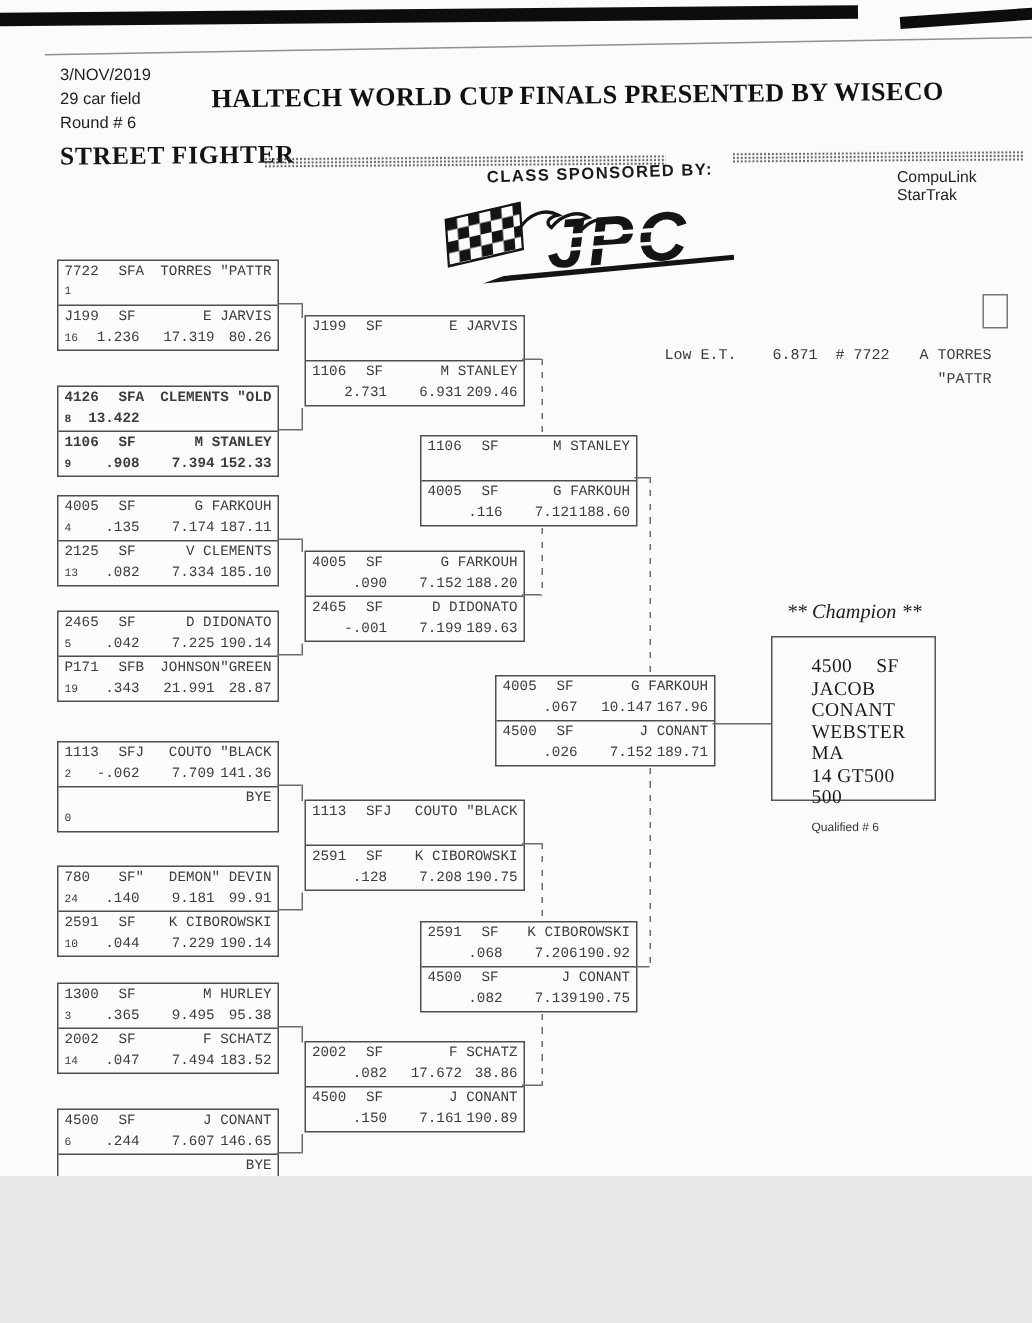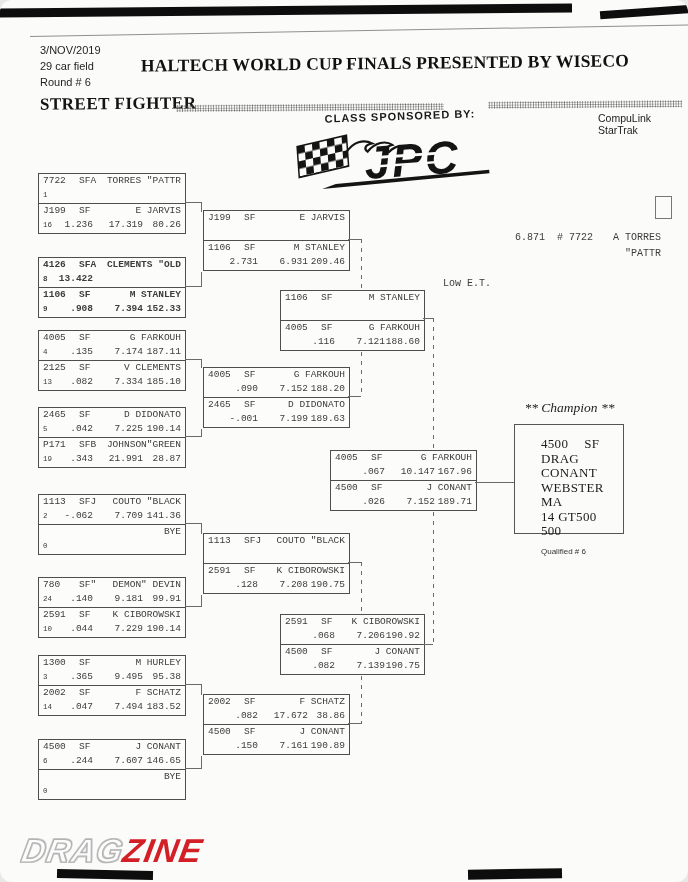--- a/index.html
+++ b/index.html
@@ -1,17 +1,17 @@
 <!DOCTYPE html>
 <html><head>
 <meta charset="utf-8">
 <style>
   html,body{margin:0;padding:0;background:#e8e8e6;}
-  .page{position:relative;width:688px;height:882px;background:#fbfbf9;overflow:hidden;
-        font-family:"Liberation Mono","DejaVu Sans Mono",monospace;color:#3d3d3d;border-radius:12px;}
+  .page{position:relative;width:688px;height:784px;background:#fbfbf9;overflow:hidden;
+        font-family:"Liberation Mono","DejaVu Sans Mono",monospace;color:#3d3d3d;}
 
   
   .bar{position:absolute;background:#0d0d0d;}
   .hair{position:absolute;background:#8f8f8f;height:1.4px;transform-origin:left center;}
   .edge-rect{position:absolute;border:1.4px solid #777;background:transparent;}
 
   
   .meta{position:absolute;left:40px;top:42px;font-family:"Liberation Sans",sans-serif;
         font-size:11px;line-height:16px;color:#1f1f1f;}
   .title{position:absolute;left:140px;top:53px;width:490px;text-align:center;
@@ -43,21 +43,21 @@
   .mph{flex:1;text-align:right;}
 
   
   .cn{position:absolute;background:#6b6b6b;}
   .cnd{position:absolute;width:1px;
        background:repeating-linear-gradient(180deg,#6b6b6b 0 4px,transparent 4px 9px);}
 
   
   .lowet{position:absolute;left:443px;top:230px;width:218px;font-size:10px;line-height:15.5px;color:#3c3c3c;}
   .lowet .row{display:flex;}
-  .lowet .lab{width:58px;flex:none;margin-top:46px;}
+  .lowet .lab{width:58px;flex:none;}
   .lowet .val{width:44px;text-align:right;flex:none;}
   .lowet .carn{width:52px;padding-left:12px;flex:none;}
   .lowet .who{flex:1;text-align:right;}
 
   .champ-label{position:absolute;left:512px;top:400px;width:115px;text-align:center;
         font-family:"Liberation Serif",serif;font-style:italic;font-size:13.5px;color:#222;}
   .champ-box{position:absolute;left:514px;top:424px;width:110px;height:110px;
         border:1.4px solid #555;font-family:"Liberation Serif",serif;font-size:13px;
         line-height:14.5px;color:#1b1b1b;padding:12px 2px 0 26px;box-sizing:border-box;letter-spacing:.3px;}
   .champ-box .cgap{display:inline-block;width:16px;}
@@ -123,21 +123,21 @@
       <span class="lab">Low  E.T.</span>
       <span class="val">6.871</span>
       <span class="carn"># 7722</span>
       <span class="who">A TORRES "PATTR</span>
     </div>
   </div>
 
   <div class="champ-label">** Champion **</div>
   <div class="champ-box">
     <div><span>4500</span><span class="cgap"></span><span>SF</span></div>
-    <div>DRAG CONANT</div>
+    <div>JACOB CONANT</div>
     <div>WEBSTER MA</div>
     <div>14 GT500</div>
     <div>500</div>
     <div class="ql">Qualified # 6</div>
   </div>
 
   <div id="bracket">
       <div class="bbox" style="left: 38px; top: 173px; width: 146px;">
         <div class="cell">
           <div class="l1"><span class="car">7722</span><span class="cls">SFA</span><span class="drv">TORRES "PATTR</span></div>

